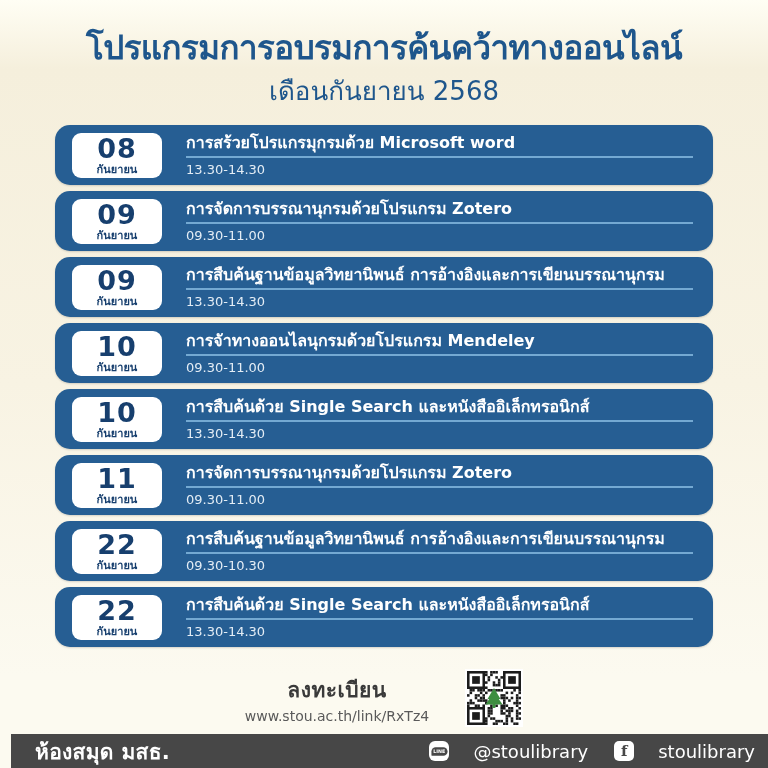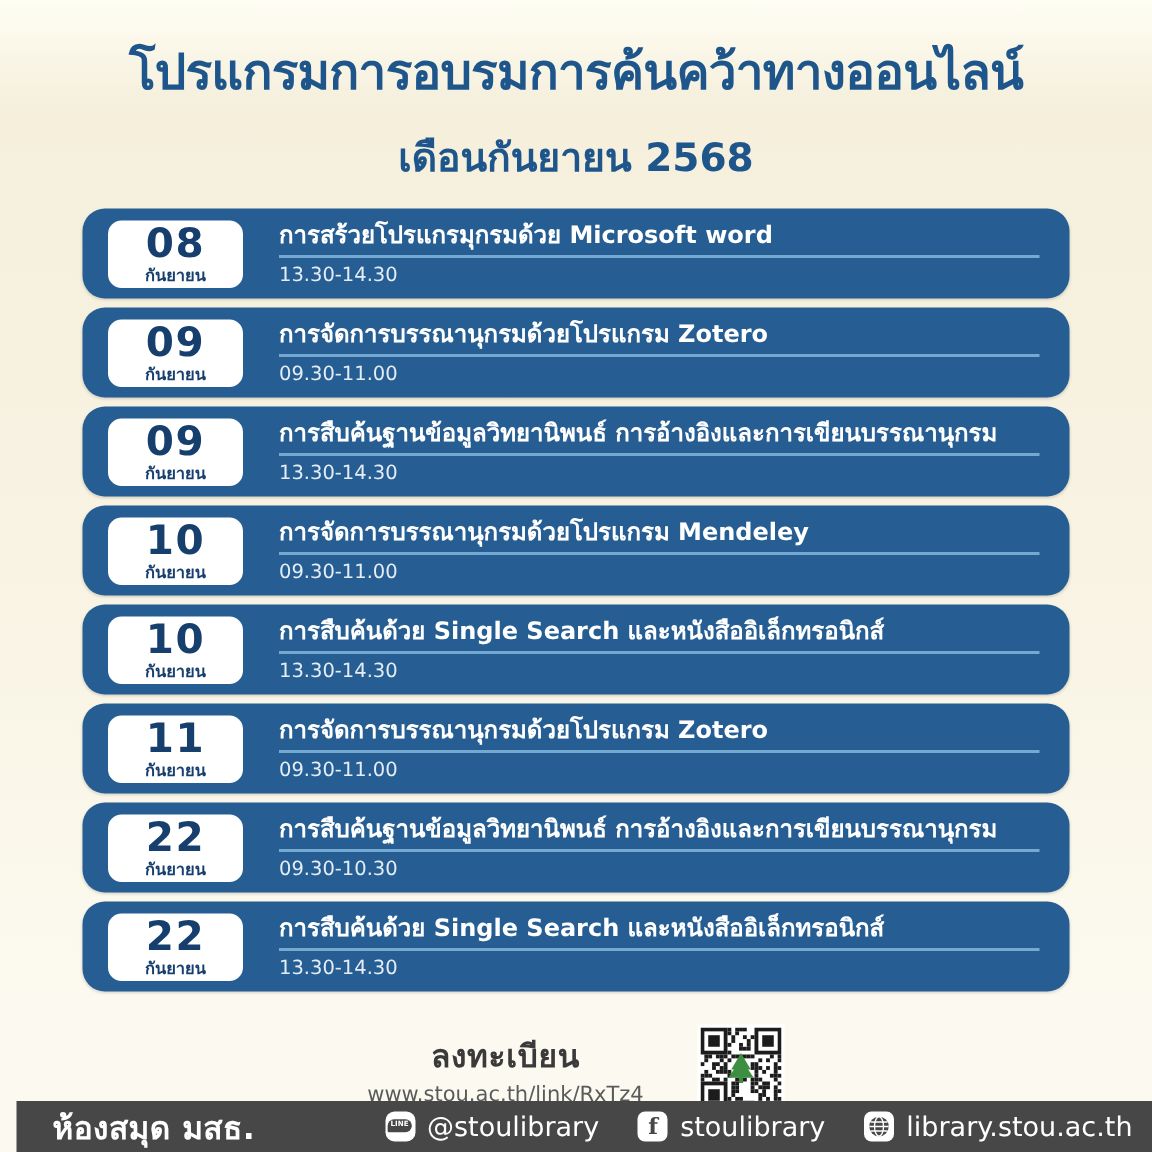--- a/index.html
+++ b/index.html
@@ -9,21 +9,21 @@
     width:768px; height:768px; overflow:hidden;
   }
   .poster{
     position:relative; width:768px; height:768px;
     background:linear-gradient(180deg,#fffef4 0%, #f5efdc 9%, #f8f3e3 50%, #fcfaf0 88%, #fcfaf0 100%);
     display:flex; flex-direction:column;
   }
   
   .header{ text-align:center; padding-top:27px; color:#1e568c; }
   .header .title{ font-size:33px; font-weight:bold; line-height:1.25; letter-spacing:-0.5px; }
-  .header .subtitle{ font-size:26px; font-weight:bold; margin-top:16px; }
+  .header .subtitle{ font-size:26px; font-weight:normal; margin-top:2px; }
   
   .rows{ width:658px; margin:14px auto 0 auto; }
   .row{
     display:flex; align-items:center;
     height:60px; margin-bottom:6px;
     background:#265e93; border-radius:15px;
     box-shadow:0 1px 2px rgba(0,0,0,0.15);
   }
   .date-card{
     flex:0 0 90px; width:90px; height:45px; margin-left:17px;
@@ -54,21 +54,21 @@
   }
   .qr-box svg{ display:block; }
   
   .footer{
     position:absolute; left:11px; bottom:0; width:768px; height:34px;
     background:#474747; color:#ffffff;
     display:flex; align-items:center; padding:0 24px;
   }
   .brand{ font-size:21px; font-weight:bold; letter-spacing:0.3px; }
   .footer-links{ display:flex; align-items:center; margin-left:auto; gap:26px; }
-  .flink{ display:flex; gap:8px; font-size:18px; }
+  .flink{ display:flex; align-items:center; gap:24px; font-size:18px; }
   .icon-badge{
     width:20px; height:20px; border-radius:5px; background:#ffffff;
     display:flex; align-items:center; justify-content:center;
     color:#474747; font-weight:bold; flex:0 0 20px;
   }
   .icon-line{ border-radius:6px; font-size:6px; letter-spacing:0; }
   .icon-line .bubble{
     background:#474747; color:#ffffff; border-radius:5px 5px 5px 1px;
     padding:2px 2px; font-size:5px; font-weight:bold; line-height:1;
     display:inline-block; transform:scale(0.95);
@@ -122,21 +122,21 @@
       <div class="row-time">13.30-14.30</div>
     </div>
   </div>
 
   <div class="row">
     <div class="date-card">
       <div class="day">10</div>
       <div class="month">กันยายน</div>
     </div>
     <div class="row-content">
-      <div class="row-title">การจัดการบรรณานุกรมด้วยโปรแกรม Mendeley</div>
+      <div class="row-title">การจัาทางออนไลนุกรมด้วยโปรแกรม Mendeley</div>
       <div class="row-divider"></div>
       <div class="row-time">09.30-11.00</div>
     </div>
   </div>
 
   <div class="row">
     <div class="date-card">
       <div class="day">10</div>
       <div class="month">กันยายน</div>
     </div>
@@ -340,30 +340,16 @@
       <div class="flink">
         <span class="icon-badge icon-line">
             <span class="bubble">LINE</span>
           </span>
         <span>@stoulibrary</span>
       </div>
       <div class="flink">
         <span class="icon-badge icon-fb">f</span>
         <span>stoulibrary</span>
       </div>
-      <div class="flink">
-        <span class="icon-badge icon-globe">
-          <svg width="16" height="16" viewBox="0 0 16 16">
-            <circle cx="8" cy="8" r="6.5" fill="#474747"></circle>
-            <g stroke="#ffffff" stroke-width="0.9" fill="none">
-              <ellipse cx="8" cy="8" rx="3" ry="6.5"></ellipse>
-              <line x1="1.5" y1="8" x2="14.5" y2="8"></line>
-              <line x1="2.3" y1="5" x2="13.7" y2="5"></line>
-              <line x1="2.3" y1="11" x2="13.7" y2="11"></line>
-            </g>
-          </svg>
-        </span>
-        <span>library.stou.ac.th</span>
-      </div>
     </div>
   </div>
 
 </div>
 
 </body></html>

